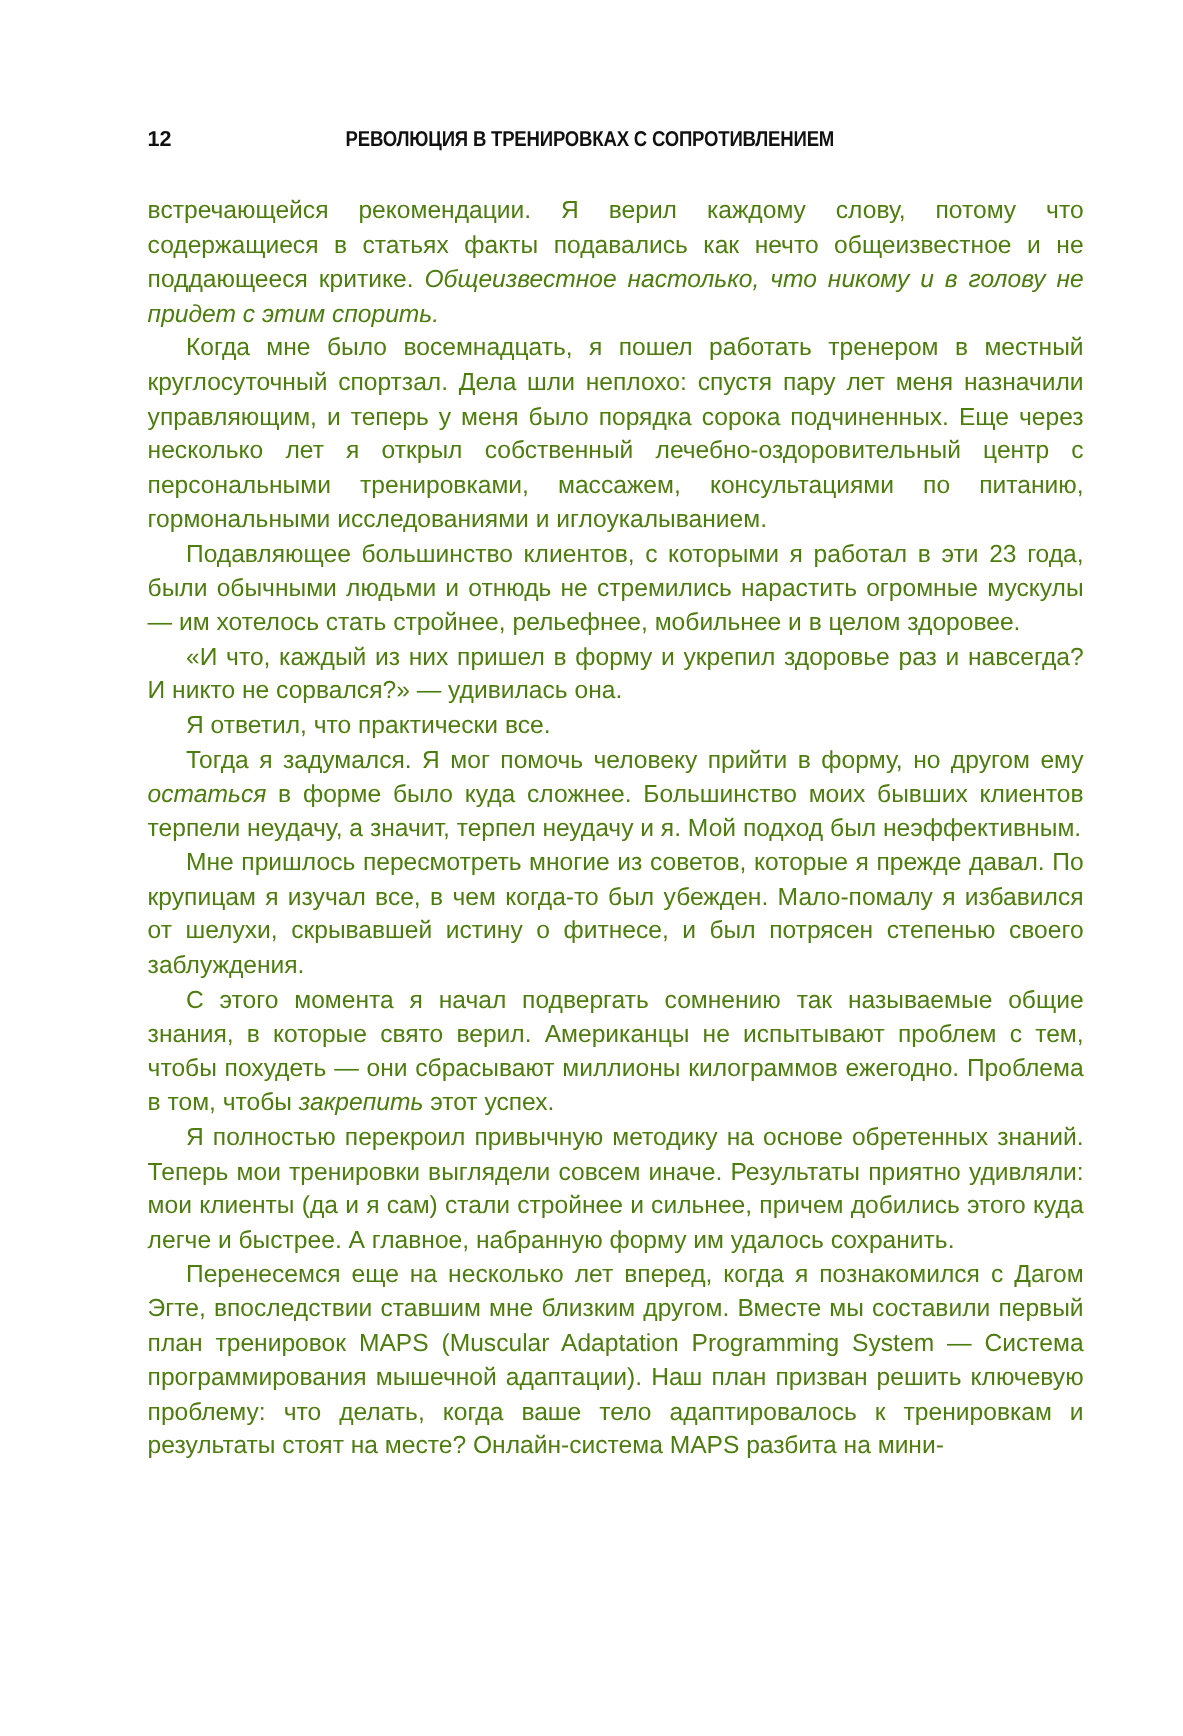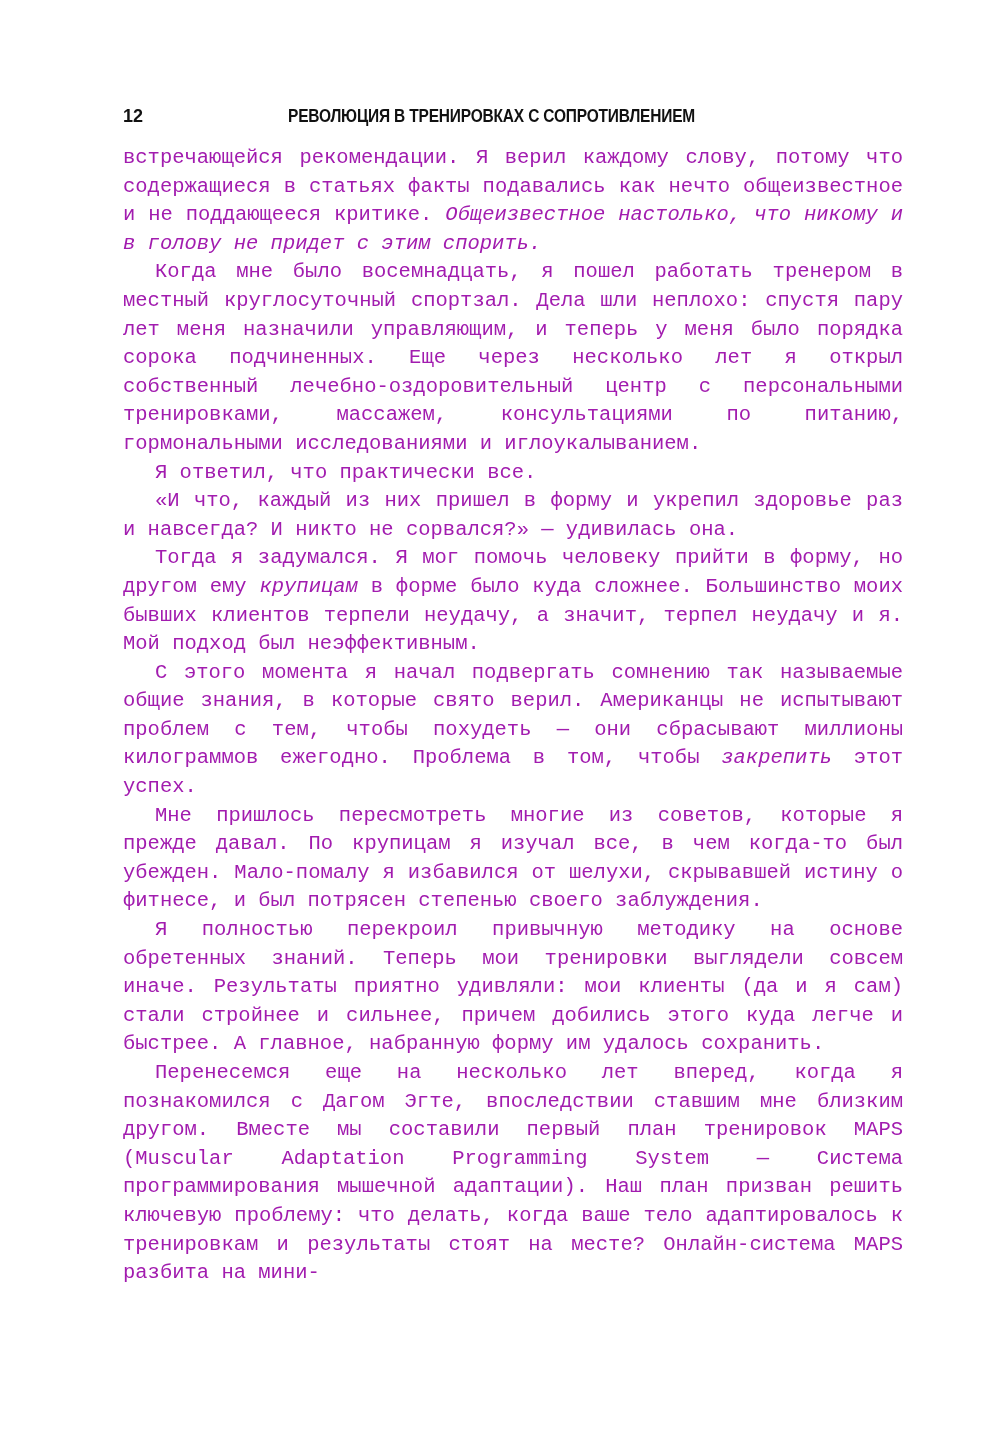--- a/index.html
+++ b/index.html
@@ -43,26 +43,26 @@
       left: 165px;
       top: 0;
       letter-spacing: -0.2px;
       transform: scaleX(0.86);
       transform-origin: left center;
       white-space: nowrap;
     }
     .body-text {
       position: absolute;
       left: 123px;
-      top: 144px;
+      top: 162px;
       width: 780px;
-      font-family: Liberation Mono, monospace;
+      font-family: Liberation Sans, sans-serif;
       font-size: 20.5px;
       line-height: 28.6px;
-      color: #a21caf;
+      color: #4d7c0f;
     }
     .para {
       margin: 0;
       text-align: justify;
       text-indent: 32px;
       hyphens: manual;
     }
     .para.no-indent {
       text-indent: 0;
     }
@@ -76,21 +76,22 @@
 <div class="page">
   <div class="running-header">
     <span class="page-number">12</span>
     <span class="running-title">РЕВОЛЮЦИЯ В ТРЕНИРОВКАХ С СОПРОТИВЛЕНИЕМ</span>
   </div>
 
   <div class="body-text" id="body-text">
 
   <p class="para no-indent"><span>встречающейся рекомендации. Я верил каждому слову, потому что содержащиеся в статьях факты подавались как нечто общеизвестное и не поддающееся критике. </span><em>Общеизвестное настолько, что никому и в голову не придет с этим спорить.</em></p>
       <p class="para"><span>Когда мне было восемнадцать, я пошел работать тренером в местный круглосуточный спортзал. Дела шли неплохо: спустя пару лет меня назначили управляющим, и теперь у меня было порядка сорока подчиненных. Еще через несколько лет я открыл собственный лечебно-оздоровительный центр с персональными тренировками, массажем, консультациями по питанию, гормональными исследованиями и иглоукалыванием.</span></p>
+      <p class="para"><span>Подавляющее большинство клиентов, с которыми я работал в эти 23 года, были обычными людьми и отнюдь не стремились нарастить огромные мускулы — им хотелось стать стройнее, рельефнее, мобильнее и в целом здоровее.</span></p>
+      <p class="para"><span>«И что, каждый из них пришел в форму и укрепил здоровье раз и навсегда? И никто не сорвался?» — удивилась она.</span></p>
       <p class="para"><span>Я ответил, что практически все.</span></p>
-      <p class="para"><span>«И что, каждый из них пришел в форму и укрепил здоровье раз и навсегда? И никто не сорвался?» — удивилась она.</span></p>
-      <p class="para"><span>Тогда я задумался. Я мог помочь человеку прийти в форму, но другом ему </span><em>крупицам</em><span> в форме было куда сложнее. Большинство моих бывших клиентов терпели неудачу, а значит, терпел неудачу и я. Мой подход был неэффективным.</span></p>
+      <p class="para"><span>Тогда я задумался. Я мог помочь человеку прийти в форму, но другом ему </span><em>остаться</em><span> в форме было куда сложнее. Большинство моих бывших клиентов терпели неудачу, а значит, терпел неудачу и я. Мой подход был неэффективным.</span></p>
+      <p class="para"><span>Мне пришлось пересмотреть многие из советов, которые я прежде давал. По крупицам я изучал все, в чем когда-то был убежден. Мало-помалу я избавился от шелухи, скрывавшей истину о фитнесе, и был потрясен степенью своего заблуждения.</span></p>
       <p class="para"><span>С этого момента я начал подвергать сомнению так называемые общие знания, в которые свято верил. Американцы не испытывают проблем с тем, чтобы похудеть — они сбрасывают миллионы килограммов ежегодно. Проблема в том, чтобы </span><em>закрепить</em><span> этот успех.</span></p>
-      <p class="para"><span>Мне пришлось пересмотреть многие из советов, которые я прежде давал. По крупицам я изучал все, в чем когда-то был убежден. Мало-помалу я избавился от шелухи, скрывавшей истину о фитнесе, и был потрясен степенью своего заблуждения.</span></p>
       <p class="para"><span>Я полностью перекроил привычную методику на основе обретенных знаний. Теперь мои тренировки выглядели совсем иначе. Результаты приятно удивляли: мои клиенты (да и я сам) стали стройнее и сильнее, причем добились этого куда легче и быстрее. А главное, набранную форму им удалось сохранить.</span></p>
       <p class="para"><span>Перенесемся еще на несколько лет вперед, когда я познакомился с Дагом Эгте, впоследствии ставшим мне близким другом. Вместе мы составили первый план тренировок MAPS (Muscular Adaptation Programming System — Система программирования мышечной адаптации). Наш план призван решить ключевую проблему: что делать, когда ваше тело адаптировалось к тренировкам и результаты стоят на месте? Онлайн-система MAPS разбита на мини-</span></p>
     </div>
 </div>
 
 </body></html>

